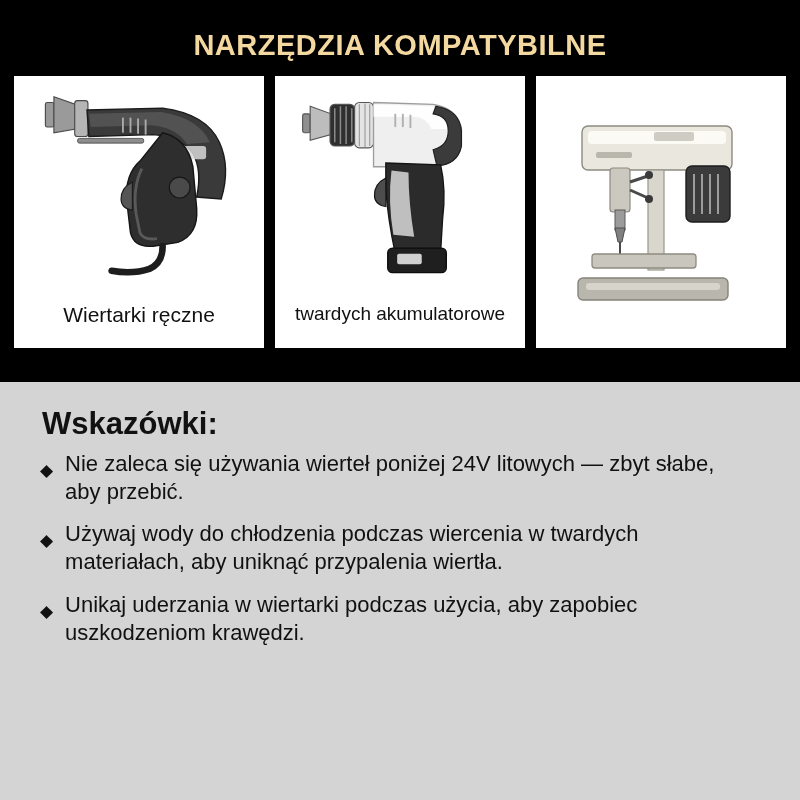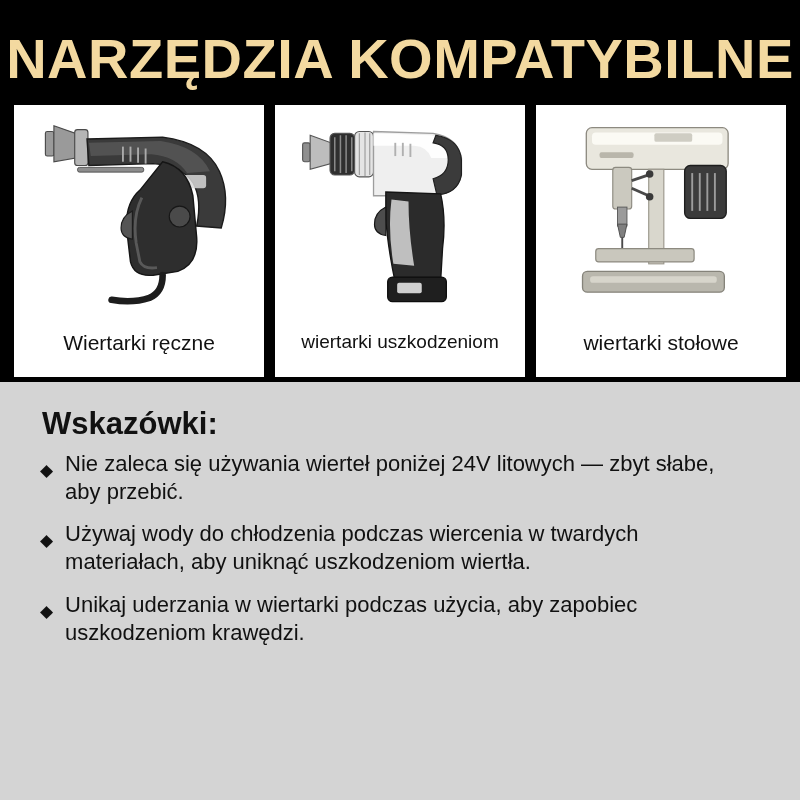--- a/index.html
+++ b/index.html
@@ -24,21 +24,21 @@
   
   .top-panel {
     background: #000000;
     padding: 18px 0 0 0;
     height: 382px;
     box-sizing: border-box;
     position: relative;
   }
   .headline {
     color: #f3d9a0;
-    font-size: 56px;
+    font-size: 29px;
     font-weight: bold;
     text-align: center;
     letter-spacing: 0.5px;
     line-height: 1.05;
     margin: 12px 0 16px 0;
     font-family: "Liberation Sans", sans-serif;
   }
 
   .cards {
     display: flex;
@@ -204,21 +204,21 @@
             <path d="M110 92 L168 94 Q174 120 170 152 L168 186 L120 188 Q112 150 110 120 Z" fill="#2b2b2b" stroke="#141414" stroke-width="1.4"></path>
 
             <path d="M116 100 Q112 132 118 168 L140 170 Q134 134 134 102 Z" fill="#d9d9d9" opacity="0.85"></path>
 
             <path d="M110 108 Q98 114 98 126 Q98 136 110 138 Z" fill="#4d4d4d" stroke="#161616" stroke-width="1.2"></path>
 
             <rect x="112" y="182" width="62" height="26" rx="5" fill="#1f1f1f" stroke="#0d0d0d" stroke-width="1.4"></rect>
             <rect x="122" y="188" width="26" height="11" rx="2" fill="#d0d0d0"></rect>
           </svg>
         </div>
-        <div class="card-caption two-line">wiertarki uszkodzeniom</div>
+        <div class="card-caption two-line">twardych akumulatorowe</div>
       </div>
 
       <div class="card">
         <div class="card-img">
           <svg class="drawing" viewBox="0 0 250 220">
 
             <rect x="46" y="24" width="150" height="44" rx="6" fill="#e9e7de" stroke="#8d8a80" stroke-width="1.4"></rect>
             <rect x="52" y="29" width="138" height="13" rx="4" fill="#fbfaf4"></rect>
             <rect x="118" y="30" width="40" height="9" rx="2" fill="#cfcdc3"></rect>
 
@@ -245,37 +245,36 @@
             </g>
             <circle cx="113" cy="73" r="4" fill="#3a3a3a"></circle>
             <circle cx="113" cy="97" r="4" fill="#3a3a3a"></circle>
 
             <rect x="56" y="152" width="104" height="14" rx="3" fill="#c9c7bd" stroke="#8d8a80" stroke-width="1.3"></rect>
 
             <rect x="42" y="176" width="150" height="22" rx="5" fill="#b9b7ad" stroke="#85837a" stroke-width="1.4"></rect>
             <rect x="50" y="181" width="134" height="7" rx="3" fill="#d7d5cb"></rect>
           </svg>
         </div>
-        <div class="card-caption">wiertarki stołowe</div>
       </div>
 
     </div>
   </div>
 
   <div class="tips">
     <div class="tips-title">Wskazówki:</div>
 
     <div class="tip">
       <span class="bullet">◆</span>
       <span class="tip-text">Nie zaleca się używania wierteł poniżej 24V litowych — zbyt słabe, aby przebić.</span>
     </div>
 
     <div class="tip">
       <span class="bullet">◆</span>
-      <span class="tip-text">Używaj wody do chłodzenia podczas wiercenia w twardych materiałach, aby uniknąć uszkodzeniom wiertła.</span>
+      <span class="tip-text">Używaj wody do chłodzenia podczas wiercenia w twardych materiałach, aby uniknąć przypalenia wiertła.</span>
     </div>
 
     <div class="tip">
       <span class="bullet">◆</span>
       <span class="tip-text">Unikaj uderzania w wiertarki podczas użycia, aby zapobiec uszkodzeniom krawędzi.</span>
     </div>
   </div>
 
 </div>
 

